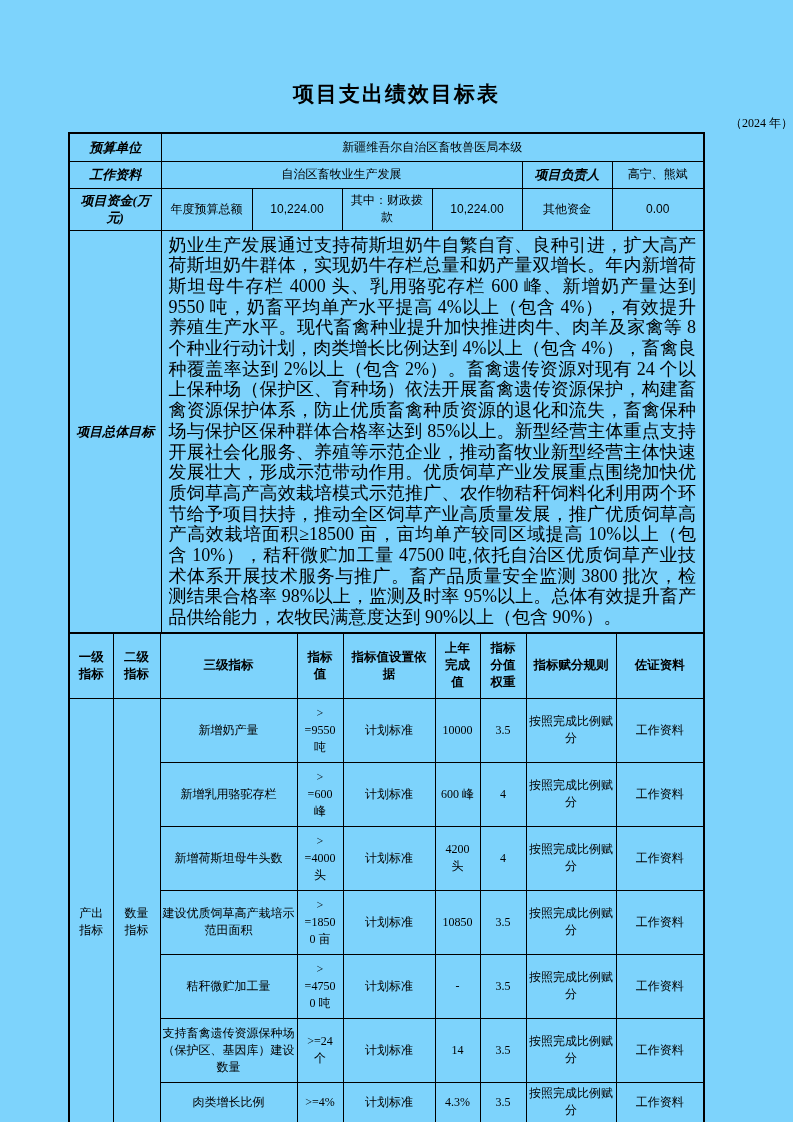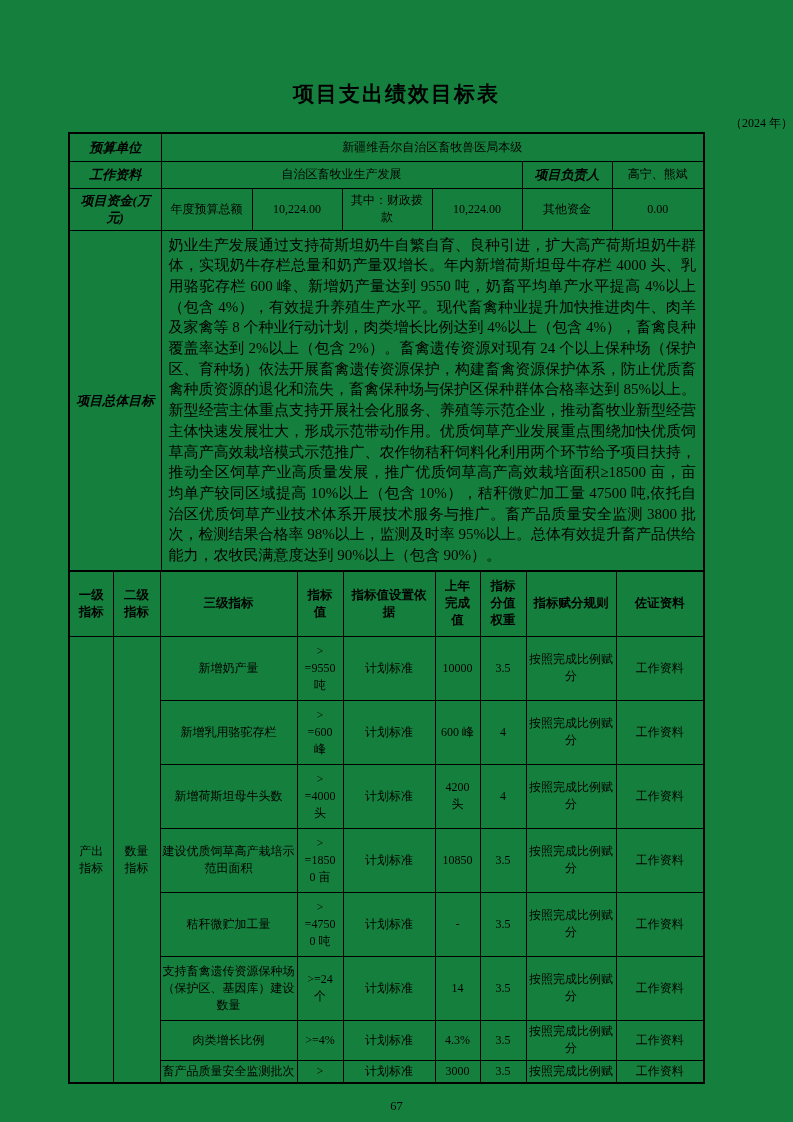--- a/index.html
+++ b/index.html
@@ -1,19 +1,19 @@
 <!DOCTYPE html>
 <html><head>
 <meta charset="utf-8">
 <style>
   html,body{margin:0;padding:0;background:#ffffff;}
   .page{
     position:relative;
     width:793px;height:1122px;
-    background:#15803d;
+    background:#7dd3fc;
     color:#000;
     font-family:"Liberation Serif", serif;
     overflow:hidden;
     box-sizing:border-box;
     padding-top:82px;
   }
   .doc-title{
     text-align:center;
     font-size:21px;
     font-weight:bold;
@@ -39,25 +39,25 @@
     text-align:center;
     vertical-align:middle;
     font-size:12px;
     font-weight:normal;
     line-height:17px;
     padding:2px 1px;
     white-space:pre-line;
     overflow:hidden;
   }
   .lbl{font-weight:bold;font-size:13px;font-style:italic;}
-  .num{font-family:Liberation Serif, serif;font-size:12px;margin-top:29px;}
+  .num{font-family:Liberation Sans, sans-serif;font-size:12px;margin-top:29px;}
   .goal{
     text-align:justify;
     padding:4px 7px;
-    font-size:15px;
+    font-size:18px;
     line-height:20.7px;
     height:268px;
     white-space:pre-line;
     border-radius:24px;
   }
   .info-table .ir1{height:28px;}
   .info-table .ir2{height:27px;}
   .info-table .ir3{height:42px;}
   .ind-table .head th{font-weight:bold;font-size:12.5px;height:60px;}
   .ind-table .h64{height:64px;}

